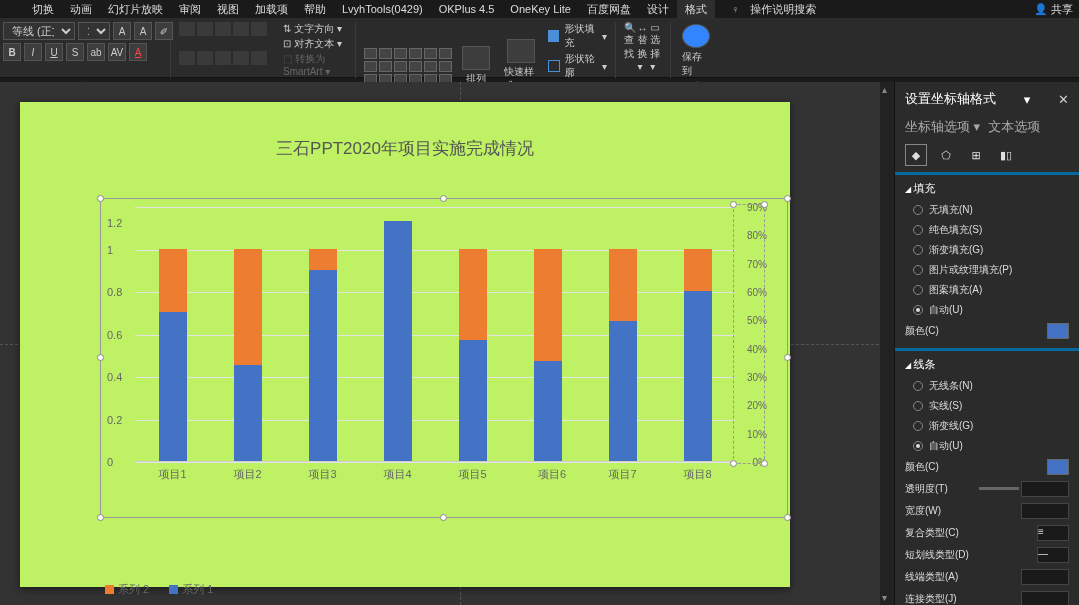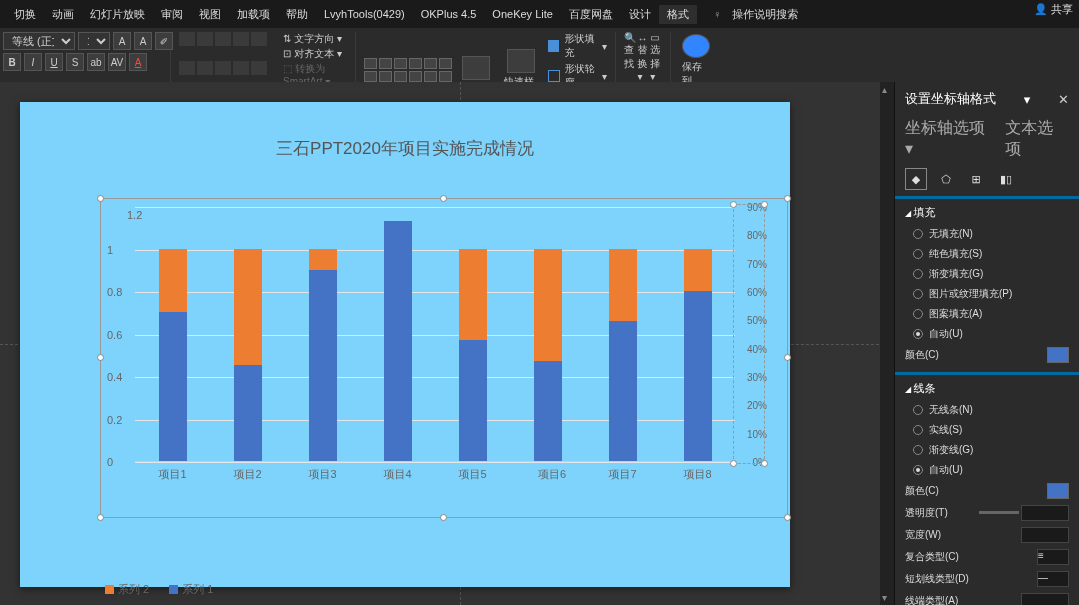--- a/index.html
+++ b/index.html
@@ -1,17 +1,17 @@
 <!DOCTYPE html>
 <html><head>
 <meta charset="utf-8">
 <style>
 *{margin:0;padding:0;box-sizing:border-box;font-family:"Microsoft YaHei",sans-serif}
 body{background:#1a1a1a;color:#ccc;font-size:12px;width:1079px;height:605px;overflow:hidden;position:relative}
-.top-tabs{height:28px;display:flex;align-items:center;padding:0 6px;gap:0;font-size:11px}
+.top-tabs{height:18px;display:flex;align-items:center;padding:0 24px;gap:0;font-size:11px}
 .top-tabs span{padding:2px 8px;cursor:pointer;color:#ddd}
 .top-tabs span.active{background:#2e2e2e}
 .top-share{position:absolute;right:6px;top:2px;font-size:11px;color:#ddd}
 .ribbon{height:60px;background:#2b2b2b;display:flex;align-items:flex-start;padding:4px 6px;gap:0;border-bottom:1px solid #111}
 .rgroup{display:flex;flex-direction:column;align-items:center;padding:0 8px;border-right:1px solid #3a3a3a;height:56px;justify-content:space-between}
 .rgroup .label{font-size:10px;color:#888;margin-top:16px}
 .ibox{width:18px;height:18px;background:#3d3d3d;border:1px solid #555;display:inline-flex;align-items:center;justify-content:center;font-size:10px}
 .sel{background:#333;border:1px solid #555;color:#ccc;font-size:11px;height:18px;padding:0 4px}
 .font-row{display:flex;gap:3px;align-items:center;margin-bottom:3px}
 .font-row .f-b{font-weight:bold}
@@ -22,21 +22,21 @@
 .para-icons div{width:16px;height:14px;background:#3a3a3a}
 .draw-icons{display:grid;grid-template-columns:repeat(6,13px);gap:2px;width:90px}
 .draw-icons div{width:13px;height:11px;background:#444;border:1px solid #666}
 .big-btn{display:flex;flex-direction:column;align-items:center;gap:2px;font-size:10px;padding:2px 4px}
 .big-btn .bicon{width:28px;height:24px;background:#3d3d3d;border:1px solid #555}
 .shape-opts{display:flex;flex-direction:column;gap:2px;font-size:10px}
 .shape-opts div{display:flex;align-items:center;gap:5px}
 .shape-opts .sicon{width:14px;height:12px;background:#4a90d9}
 .workspace{position:absolute;top:82px;left:0;right:0;bottom:0;display:flex}
 .canvas-area{flex:1;background:#333;position:relative;overflow:hidden}
-.slide{position:absolute;left:20px;top:20px;width:770px;height:485px;background:#7dd3fc;box-shadow:0 2px 8px rgba(0,0,0,.5)}
+.slide{position:absolute;left:20px;top:20px;width:770px;height:485px;background:#bef264;box-shadow:0 2px 8px rgba(0,0,0,.5)}
 .chart-title{position:absolute;top:35px;left:0;right:0;text-align:center;font-size:17px;color:#555}
 .sel-box{position:absolute;border:1px solid #999}
 .sel-handle{position:absolute;width:7px;height:7px;background:#fff;border:1px solid #888;border-radius:50%}
 .sel-handle.tl{top:-4px;left:-4px}.sel-handle.tm{top:-4px;left:50%;margin-left:-4px}.sel-handle.tr{top:-4px;right:-4px}
 .sel-handle.ml{top:50%;left:-4px;margin-top:-4px}.sel-handle.mr{top:50%;right:-4px;margin-top:-4px}
 .sel-handle.bl{bottom:-4px;left:-4px}.sel-handle.bm{bottom:-4px;left:50%;margin-left:-4px}.sel-handle.br{bottom:-4px;right:-4px}
 .chart{position:absolute;left:85px;top:95px;width:680px;height:405px}
 .plot{position:absolute;left:30px;top:10px;width:600px;height:255px;border-bottom:1px solid #ccc}
 .grid-line{position:absolute;left:0;right:0;border-top:1px solid #e5e5e5}
 .y-label{position:absolute;left:-28px;font-size:11px;color:#666;transform:translateY(-50%)}
@@ -47,21 +47,21 @@
 .x-label{position:absolute;top:270px;font-size:11px;color:#666;width:60px;text-align:center}
 .legend{position:absolute;bottom:5px;left:0;right:0;display:flex;gap:20px;font-size:11px;color:#666}
 .legend span{display:flex;align-items:center;gap:4px}
 .lg-box{width:9px;height:9px}
 .sec-axis-sel{position:absolute;right:-4px;top:7px;width:32px;height:260px;border:1px dashed #999}
 .guide-v{position:absolute;top:0;bottom:0;border-left:1px dashed #555}
 .guide-h{position:absolute;left:0;right:0;border-top:1px dashed #555}
 .format-pane{width:185px;background:#2b2b2b;color:#ddd;font-size:11px;overflow-y:auto;border-left:1px solid #111}
 .fp-header{font-size:13px;color:#fff;padding:8px 10px;display:flex;justify-content:space-between;align-items:center}
 .fp-header .close{color:#ccc;cursor:pointer}
-.fp-sub{padding:2px 10px;font-size:16px;color:#aaa;display:flex;gap:8px}
+.fp-sub{padding:2px 10px;font-size:13px;color:#aaa;display:flex;gap:8px}
 .fp-sub span{cursor:pointer}
 .fp-sub .drop::after{content:" ▾"}
 .fp-tabs{display:flex;gap:8px;padding:6px 10px}
 .fp-tabs div{width:22px;height:22px;border:1px solid transparent;display:flex;align-items:center;justify-content:center}
 .fp-tabs div.active{border-color:#888}
 .fp-section{border-top:3px solid #0369a1;padding:6px 10px}
 .fp-section-title{font-size:11px;color:#fff;margin-bottom:4px}
 .fp-section-title::before{content:"◢ ";font-size:8px}
 .fp-radio{display:flex;align-items:center;gap:6px;padding:3px 0 3px 8px;font-size:10px}
 .fp-radio .r{width:10px;height:10px;border:1px solid #888;border-radius:50%;display:inline-block;position:relative}
@@ -224,21 +224,21 @@
             <div class="y-label" style="top: 212.5px;">0.2</div>
             <div class="grid-line" style="top: 170px;"></div>
             <div class="y-label" style="top: 170px;">0.4</div>
             <div class="grid-line" style="top: 127.5px;"></div>
             <div class="y-label" style="top: 127.5px;">0.6</div>
             <div class="grid-line" style="top: 85px;"></div>
             <div class="y-label" style="top: 85px;">0.8</div>
             <div class="grid-line" style="top: 42.5px;"></div>
             <div class="y-label" style="top: 42.5px;">1</div>
             <div class="grid-line" style="top: 0px;"></div>
-            <div class="y-label" style="top: 8px; margin-left: 20px;">1.2</div>
+            <div class="y-label" style="top: 16px;">1.2</div>
             <div class="y2-label" style="top: 255px;">0%</div>
             <div class="y2-label" style="top: 226.667px;">10%</div>
             <div class="y2-label" style="top: 198.333px;">20%</div>
             <div class="y2-label" style="top: 170px;">30%</div>
             <div class="y2-label" style="top: 141.667px;">40%</div>
             <div class="y2-label" style="top: 113.333px;">50%</div>
             <div class="y2-label" style="top: 85px;">60%</div>
             <div class="y2-label" style="top: 56.6667px;">70%</div>
             <div class="y2-label" style="top: 28.3333px;">80%</div>
             <div class="y2-label" style="top: 0px;">90%</div>

